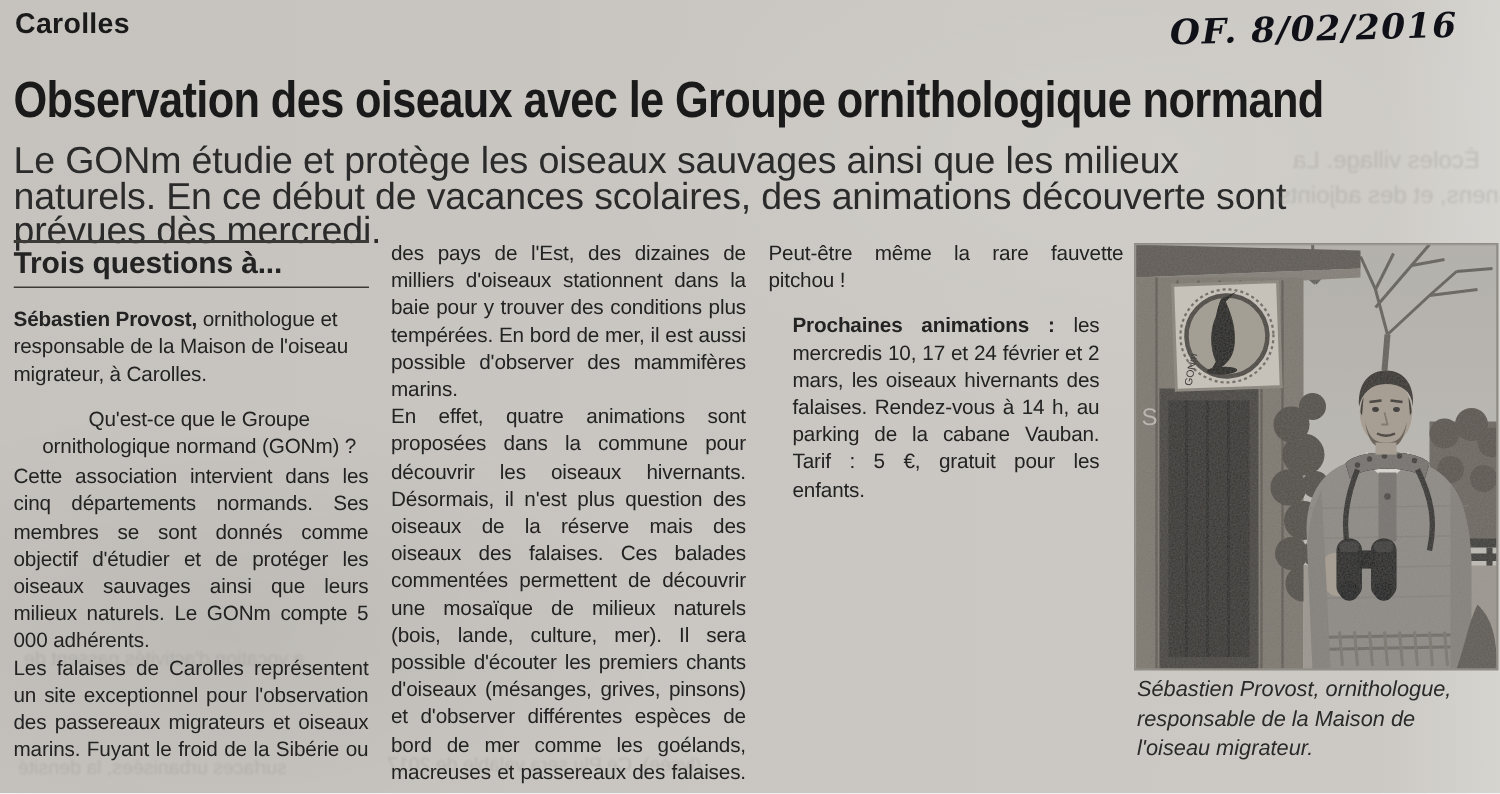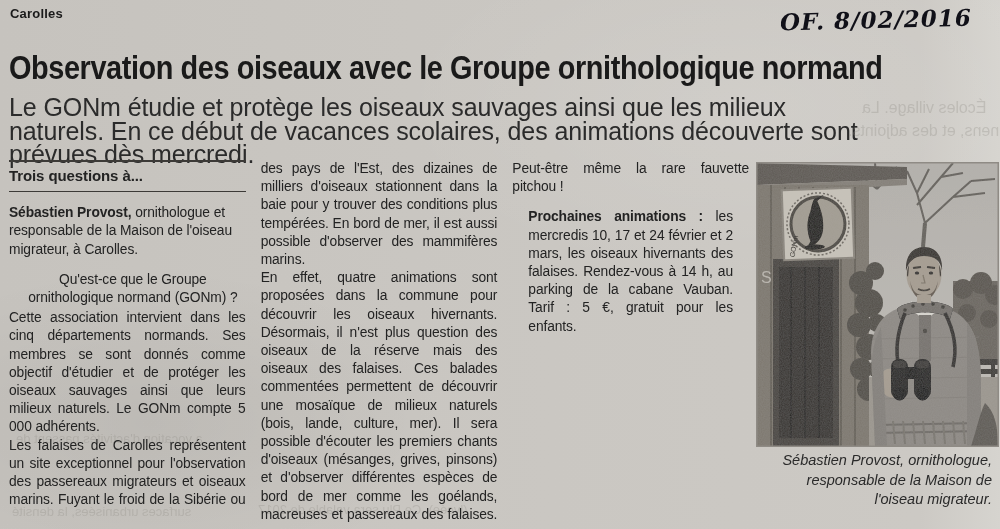--- a/index.html
+++ b/index.html
@@ -5,21 +5,21 @@
   html,body{margin:0;padding:0;}
   .page{
     position:relative; width:1000px; height:529px; overflow:hidden;
     background:
       radial-gradient(ellipse 600px 300px at 75% 20%, rgba(255,255,255,.10), rgba(0,0,0,0) 60%),
       radial-gradient(ellipse 500px 260px at 15% 80%, rgba(0,0,0,.05), rgba(0,0,0,0) 60%),
       linear-gradient(90deg, #c6c3be 0%, #cac7c2 55%, #ccc9c4 92%, #d6d4cf 100%);
     font-family:"Liberation Sans", sans-serif;
     color:var(--body,#232323);
   }
-  .kicker{position:absolute; left:10px; top:6px; font-size:13px; font-weight:700; color:var(--ink,#1a1a1a); letter-spacing:.2px;}
+  .kicker{position:absolute; left:10px; top:6px; font-size:19px; font-weight:700; color:var(--ink,#1a1a1a); letter-spacing:.2px;}
   .handwritten{
     position:absolute; right:28px; top:6px; font-family:"DejaVu Serif", serif;
     font-style:italic; font-weight:700; font-size:23px; color:var(--hand,#101018);
     transform:rotate(-1.5deg); letter-spacing:1px;
   }
   .headline{
     position:absolute; left:9px; top:48px; white-space:nowrap;
     font-size:34px; font-weight:700; color:var(--ink,#141414); letter-spacing:-.5px;
     transform:scaleX(.85); transform-origin:left center;
   }
@@ -27,35 +27,35 @@
     position:absolute; left:9px; top:96px; width:856px;
     font-size:25px; line-height:23.5px; color:#2b2b2b; letter-spacing:-.1px;
   }
   .article{
     position:absolute; left:9px; top:160px; width:740px; height:366px; z-index:2;
     column-count:3; column-gap:15px; column-fill:auto; overflow:hidden;
     font-size:13.8px; line-height:18.2px; letter-spacing:-.1px; text-align:justify;
   }
   .section-label{
     border-top:2px solid var(--rule,#3c3a37); border-bottom:1px solid var(--rule,#3c3a37);
-    padding:5px 0 6px; margin:0 0 9px; font-size:15px; font-weight:700; text-align:left;
+    padding:5px 0 6px; margin:0 0 9px; font-size:20px; font-weight:700; text-align:left;
   }
   .intro{margin:12px 0 12px; text-align:left;}
   .q{font-weight:400; padding-left:11px; margin:8px 0 2px; text-align:center; break-inside:avoid;}
   .a{margin:0;}
   .info{margin:12px 16px 0;}
   .b{font-weight:700;}
   .photo{
     position:absolute; left:757px; top:163px; width:241px; height:283px; z-index:2;
     outline:1px solid #8f8b85; background:#b5b2ad;
   }
   .photo svg{display:block;}
   .caption{
     position:absolute; left:758px; top:451px; width:234px; z-index:2;
-    font-style:italic; font-size:14.5px; line-height:19.5px; color:#2a2a2a; text-align:right;
+    font-style:italic; font-size:14.5px; line-height:19.5px; color:#2a2a2a; text-align:left;
   }
   .ghost{
     position:absolute; z-index:1; color:#908d86; opacity:.30; filter:blur(.6px);
     transform:scaleX(-1); font-size:14px; white-space:nowrap;
   }
   .g0{left:862px; top:99px; font-size:16px;}
   .g1{left:848px; top:122px; font-size:16px;}
   .g2{left:16px; top:431px; font-size:13px;}
   .g3{left:12px; top:504px; font-size:13px;}
   .g4{left:258px; top:502px; font-size:13px;}

